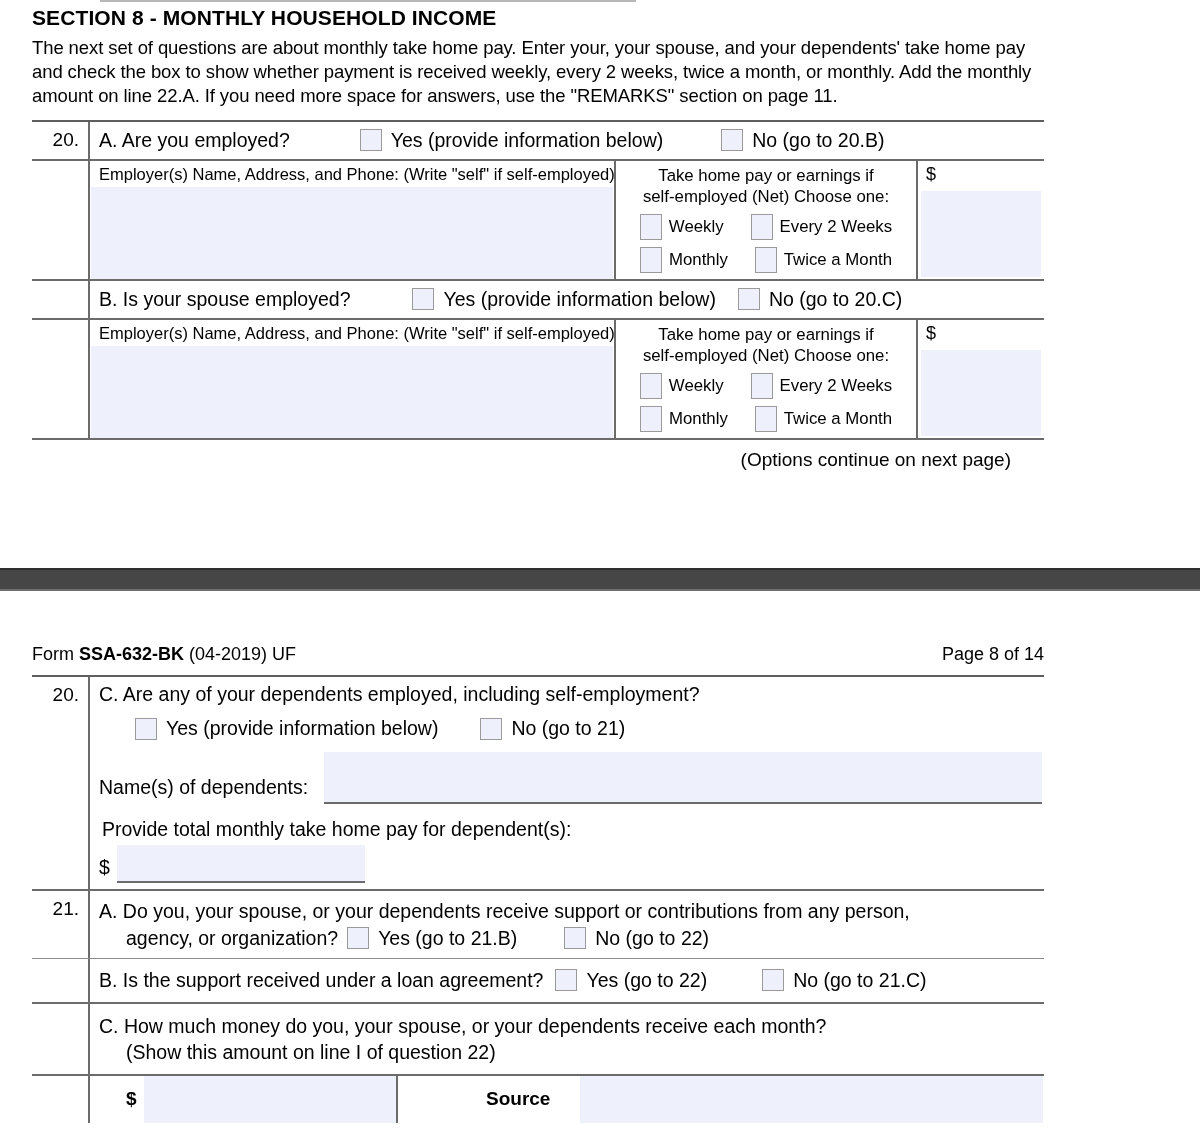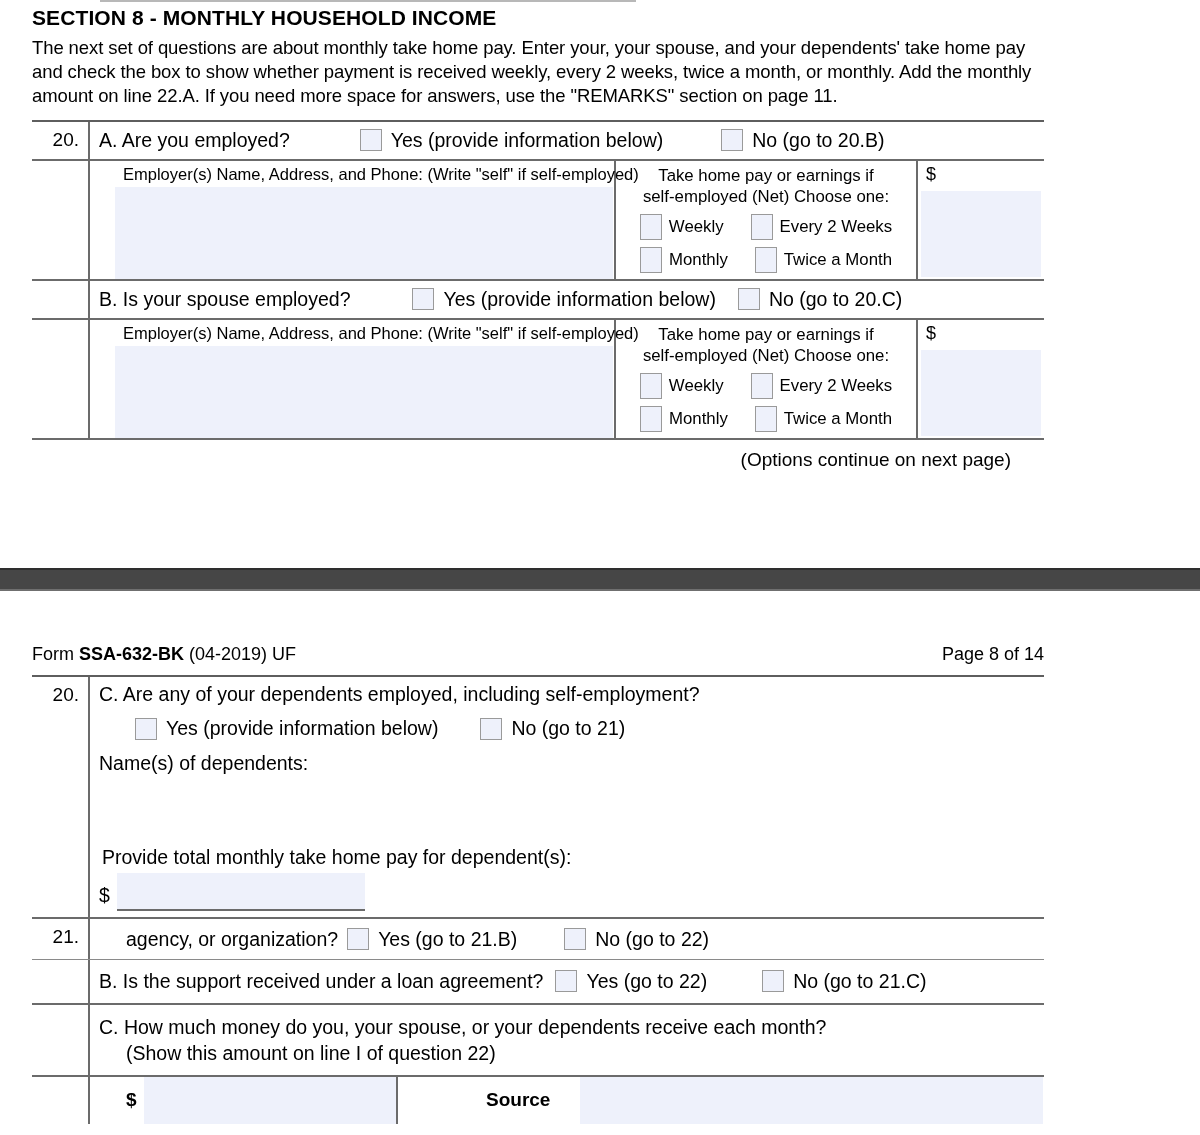--- a/index.html
+++ b/index.html
@@ -98,21 +98,21 @@
     border: 1.5px solid #9a9a9a;
     vertical-align: middle;
     flex: 0 0 21px;
   }
   .cbx-lg {
     width: 22px; height: 22px; flex: 0 0 22px;
   }
   .cbl { margin-left: 9px; }
 
   
-  .splitrow { display: flex; padding-left: 24px; }
+  .splitrow { display: flex; }
   .emp {
     flex: 1 1 auto;
     min-width: 0;
     position: relative;
   }
   .emp-label {
     font-size: 16.5px;
     padding: 4px 0 3px 9px;
     white-space: nowrap;
   }
@@ -191,23 +191,22 @@
   .cblock { padding: 6px 0 0 9px; font-size: 19.5px; }
   .cq { padding-bottom: 2px; }
   .crow {
     display: flex;
     align-items: center;
     padding: 9px 0 6px 36px;
     white-space: nowrap;
   }
   .namerow {
     display: flex;
-    align-items: flex-start;
+    align-items: flex-end;
     padding-top: 6px;
-    flex-direction: column;
   }
   .namelabel { font-size: 19.5px; padding-bottom: 5px; }
   .namefield {
     flex: 1 1 auto;
     margin-left: 16px;
     margin-right: 2px;
     height: 52px;
     background: #eef1fb;
     border-bottom: 2px solid #6b6b6b;
   }
@@ -412,20 +411,21 @@
               <span class="fld"></span>
             </div>
           </div>
         </div>
       </div>
 
       <div class="row rule-thin">
         <div class="numcell">21.</div>
         <div class="bodycell">
           <div class="q21a">
+            <div>A. Do you, your spouse, or your dependents receive support or contributions from any person,</div>
             <div class="l2">
               <span>agency, or organization?</span>
               <span class="cbx cbx-lg" style="margin-left:9px"></span>
               <span class="cbl">Yes (go to 21.B)</span>
               <span class="cbx cbx-lg" style="margin-left:47px"></span>
               <span class="cbl">No (go to 22)</span>
             </div>
           </div>
         </div>
       </div>

